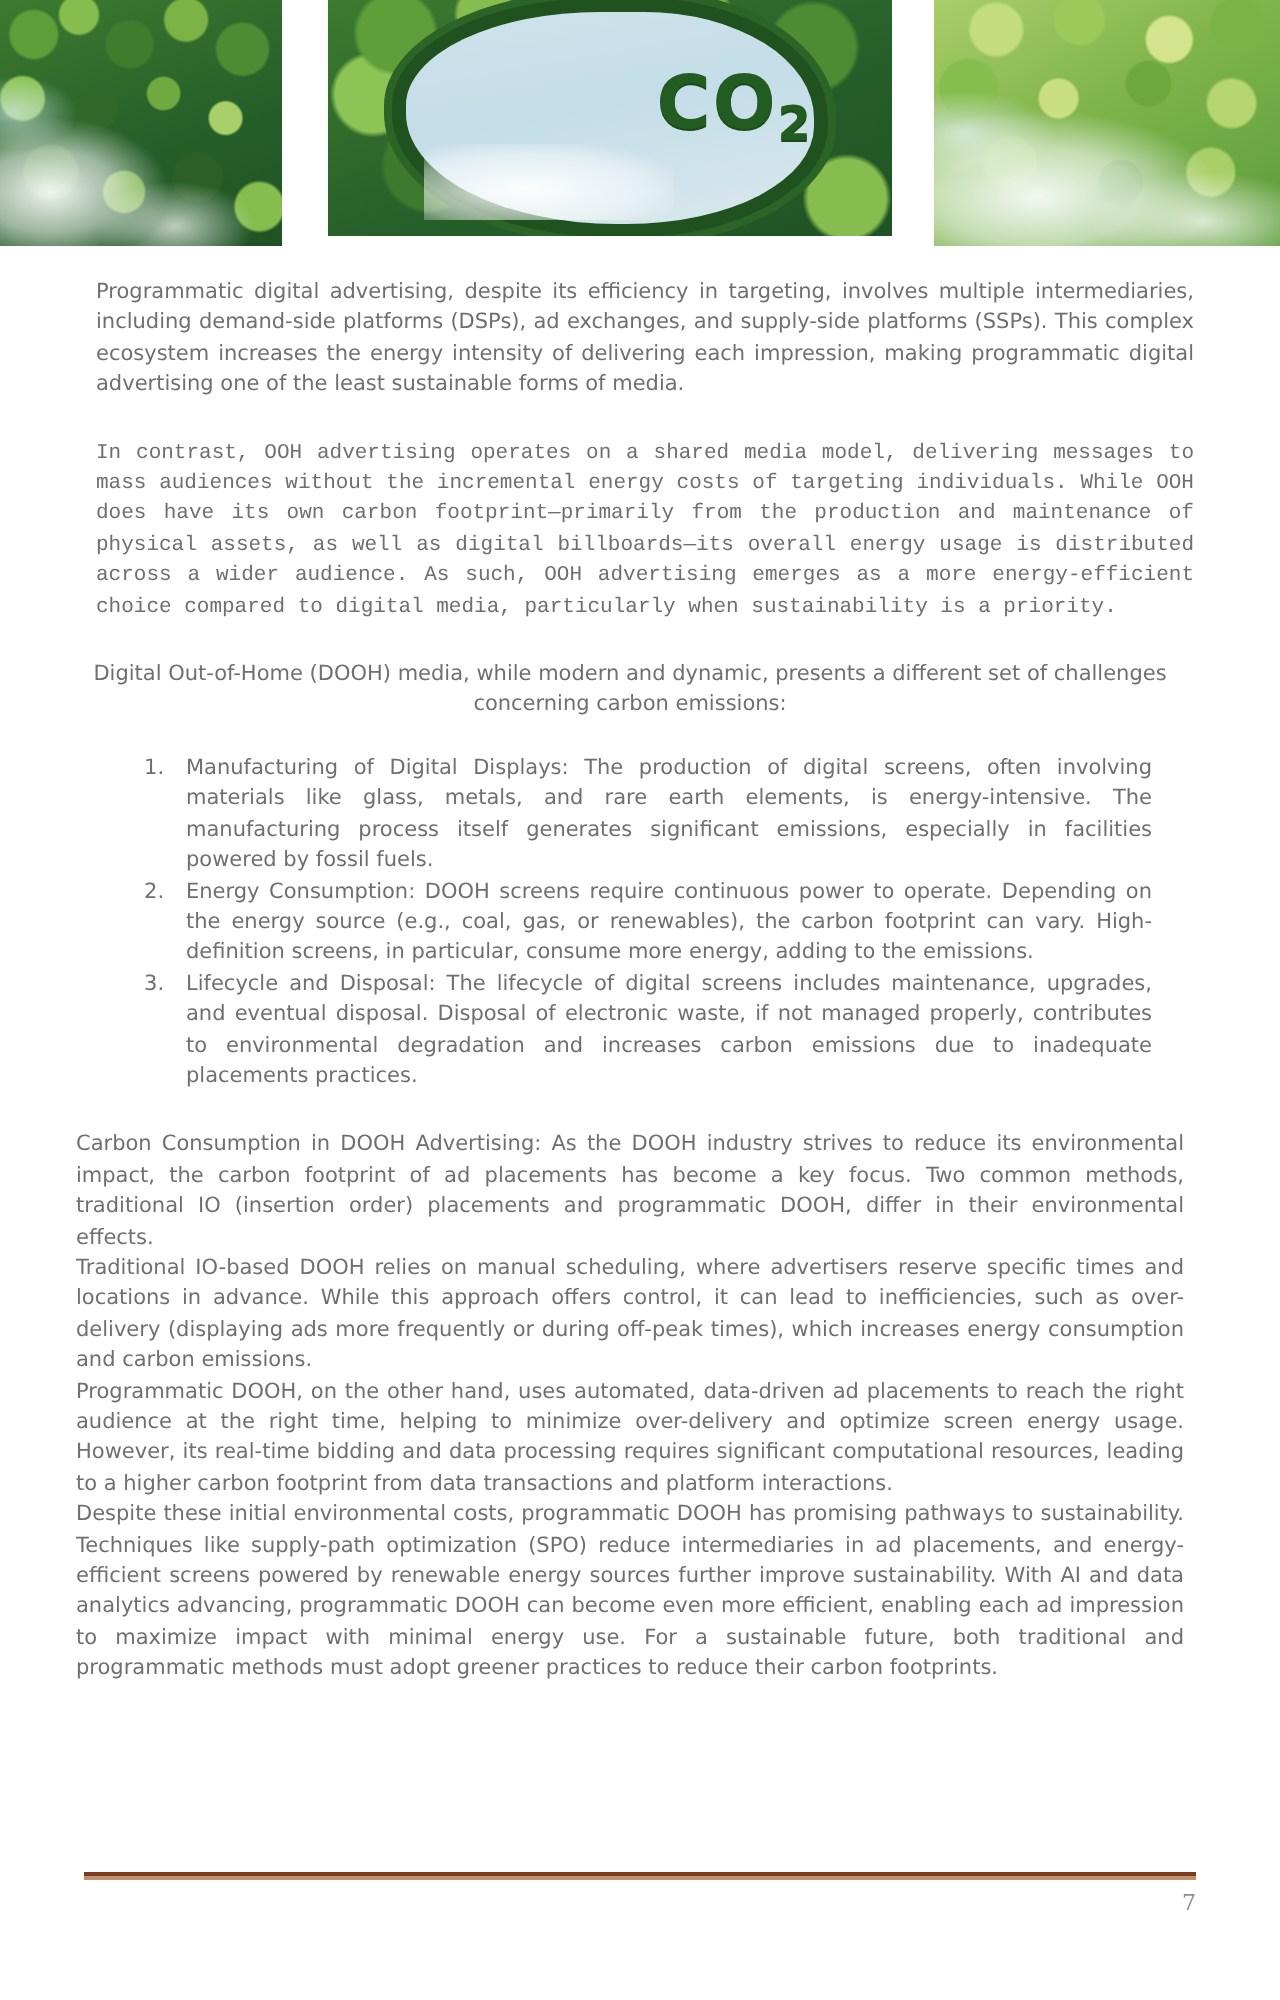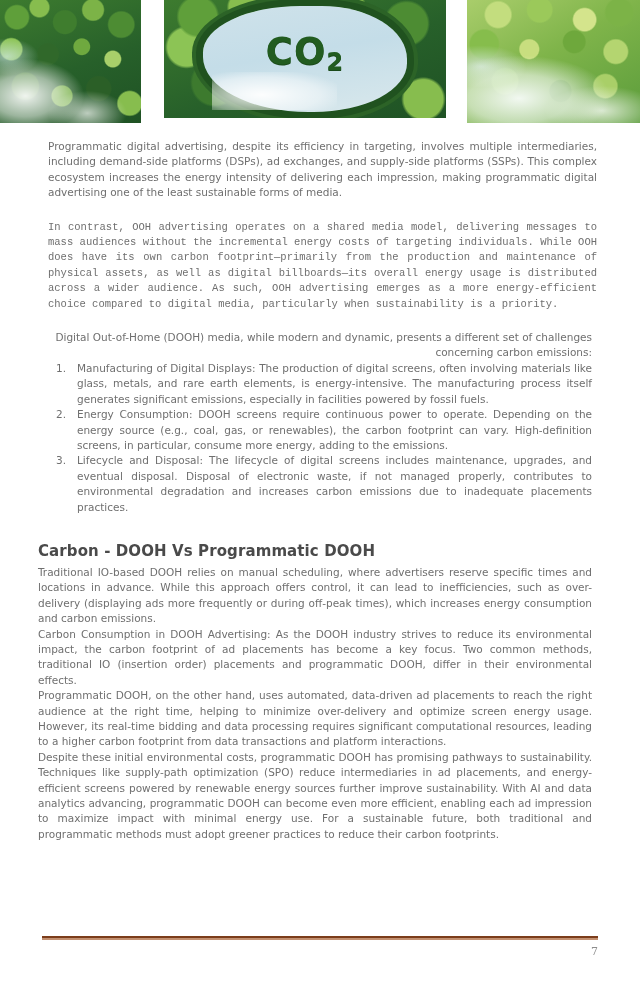--- a/index.html
+++ b/index.html
@@ -104,21 +104,21 @@
     bottom: 2%;
     width: 62%;
     height: 36%;
     background: radial-gradient(ellipse at 40% 60%, rgba(255,255,255,0.95) 0%, rgba(255,255,255,0.45) 55%, rgba(255,255,255,0) 80%);
   }
   .co2-text {
     position: absolute;
     left: 0;
     right: 0;
     top: 26%;
-    text-align: center;
+    text-align: right;
     font-family: "DejaVu Sans", sans-serif;
     font-weight: bold;
     font-size: 37px;
     letter-spacing: 1px;
     color: #225c20;
     line-height: 1;
     text-shadow: 0 1px 0 #1b4a1a;
   }
   .co2-text sub {
     font-size: 24px;
@@ -144,24 +144,24 @@
   }
   .block-a p { text-align: justify; }
   .para-1 { padding-top: 13px; }
   .para-2 { padding-top: 19px; font-family: Liberation Mono, monospace; }
 
   .block-b {
     margin: 0 48px 0 38px;
   }
   .para-3 {
     padding-top: 18px;
-    text-align: right;
+    text-align: center;
   }
   ol.challenges {
-    margin: 0;
+    margin: 16px;
     padding: 0 0 0 18px;
     list-style: none;
     counter-reset: ch;
   }
   ol.challenges li {
     counter-increment: ch;
     position: relative;
     padding-left: 21px;
     text-align: justify;
   }
@@ -249,25 +249,24 @@
 
   <div class="block-b">
     <p class="para-3">Digital Out-of-Home (DOOH) media, while modern and dynamic, presents a different set of challenges concerning carbon emissions:</p>
     <ol class="challenges">
       <li>Manufacturing of Digital Displays: The production of digital screens, often involving materials like glass, metals, and rare earth elements, is energy-intensive. The manufacturing process itself generates significant emissions, especially in facilities powered by fossil fuels.</li>
       <li>Energy Consumption: DOOH screens require continuous power to operate. Depending on the energy source (e.g., coal, gas, or renewables), the carbon footprint can vary. High-definition screens, in particular, consume more energy, adding to the emissions.</li>
       <li>Lifecycle and Disposal: The lifecycle of digital screens includes maintenance, upgrades, and eventual disposal. Disposal of electronic waste, if not managed properly, contributes to environmental degradation and increases carbon emissions due to inadequate placements practices.</li>
     </ol>
   </div>
 
-  <h2 class="section-title">Carbon - DOOH Vs Programmatic DOOH</h2>
 
   <div class="block-c">
+    <p>Carbon Consumption in DOOH Advertising: As the DOOH industry strives to reduce its environmental impact, the carbon footprint of ad placements has become a key focus. Two common methods, traditional IO (insertion order) placements and programmatic DOOH, differ in their environmental effects.</p>
     <p>Traditional IO-based DOOH relies on manual scheduling, where advertisers reserve specific times and locations in advance. While this approach offers control, it can lead to inefficiencies, such as over-delivery (displaying ads more frequently or during off-peak times), which increases energy consumption and carbon emissions.</p>
-    <p>Carbon Consumption in DOOH Advertising: As the DOOH industry strives to reduce its environmental impact, the carbon footprint of ad placements has become a key focus. Two common methods, traditional IO (insertion order) placements and programmatic DOOH, differ in their environmental effects.</p>
     <p>Programmatic DOOH, on the other hand, uses automated, data-driven ad placements to reach the right audience at the right time, helping to minimize over-delivery and optimize screen energy usage. However, its real-time bidding and data processing requires significant computational resources, leading to a higher carbon footprint from data transactions and platform interactions.</p>
     <p>Despite these initial environmental costs, programmatic DOOH has promising pathways to sustainability. Techniques like supply-path optimization (SPO) reduce intermediaries in ad placements, and energy-efficient screens powered by renewable energy sources further improve sustainability. With AI and data analytics advancing, programmatic DOOH can become even more efficient, enabling each ad impression to maximize impact with minimal energy use. For a sustainable future, both traditional and programmatic methods must adopt greener practices to reduce their carbon footprints.</p>
   </div>
 
 </div>
 
 <div class="footer">
   <div class="footer-rule"></div>
   <div class="page-number">7</div>
 </div>

